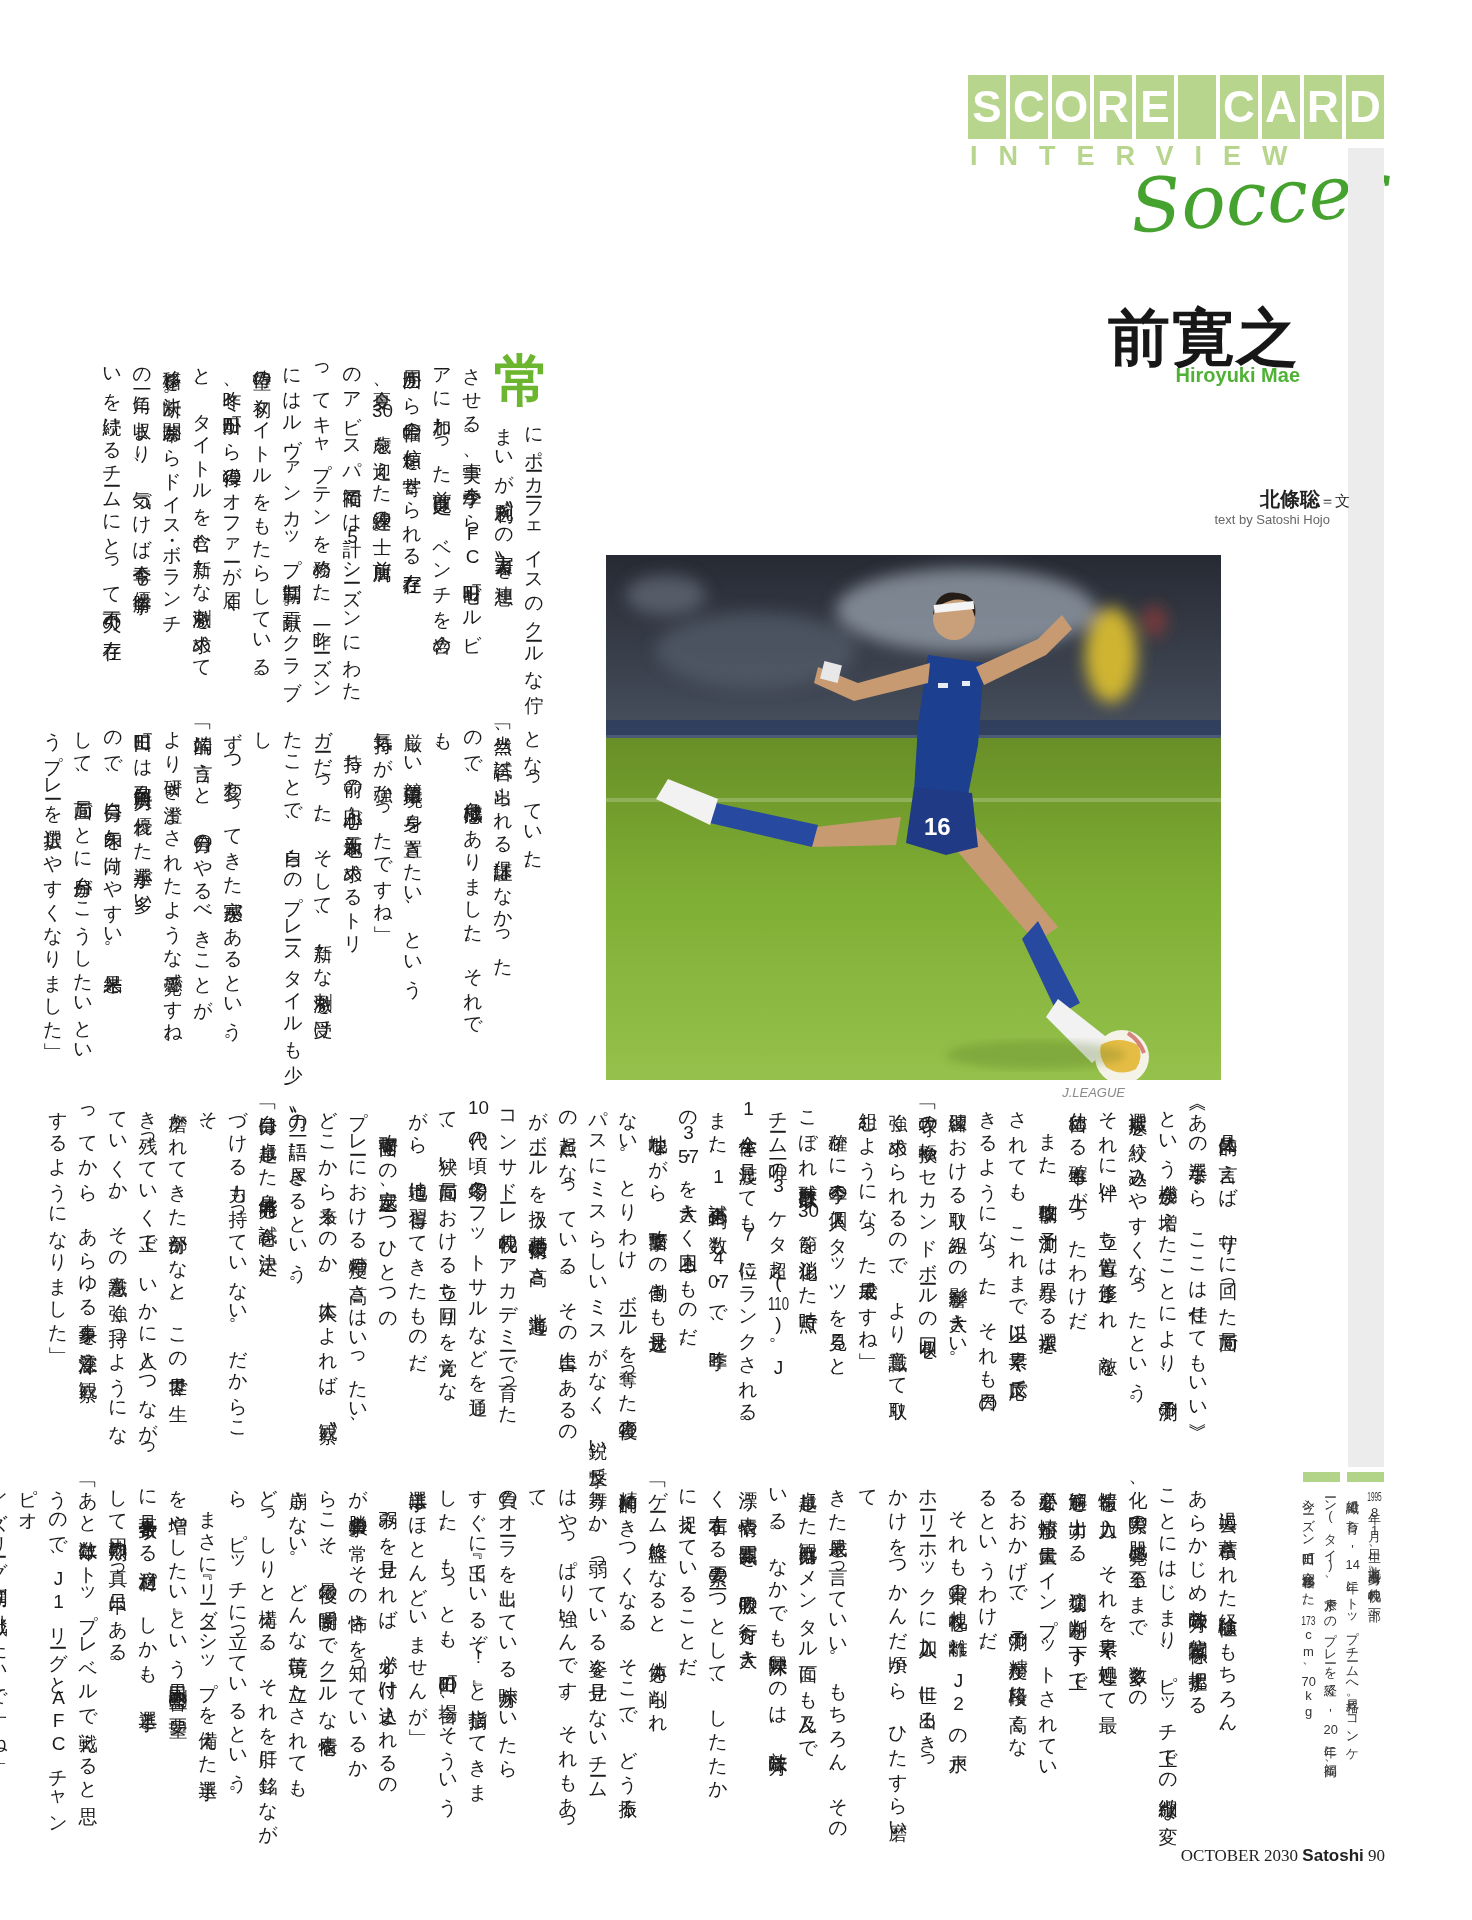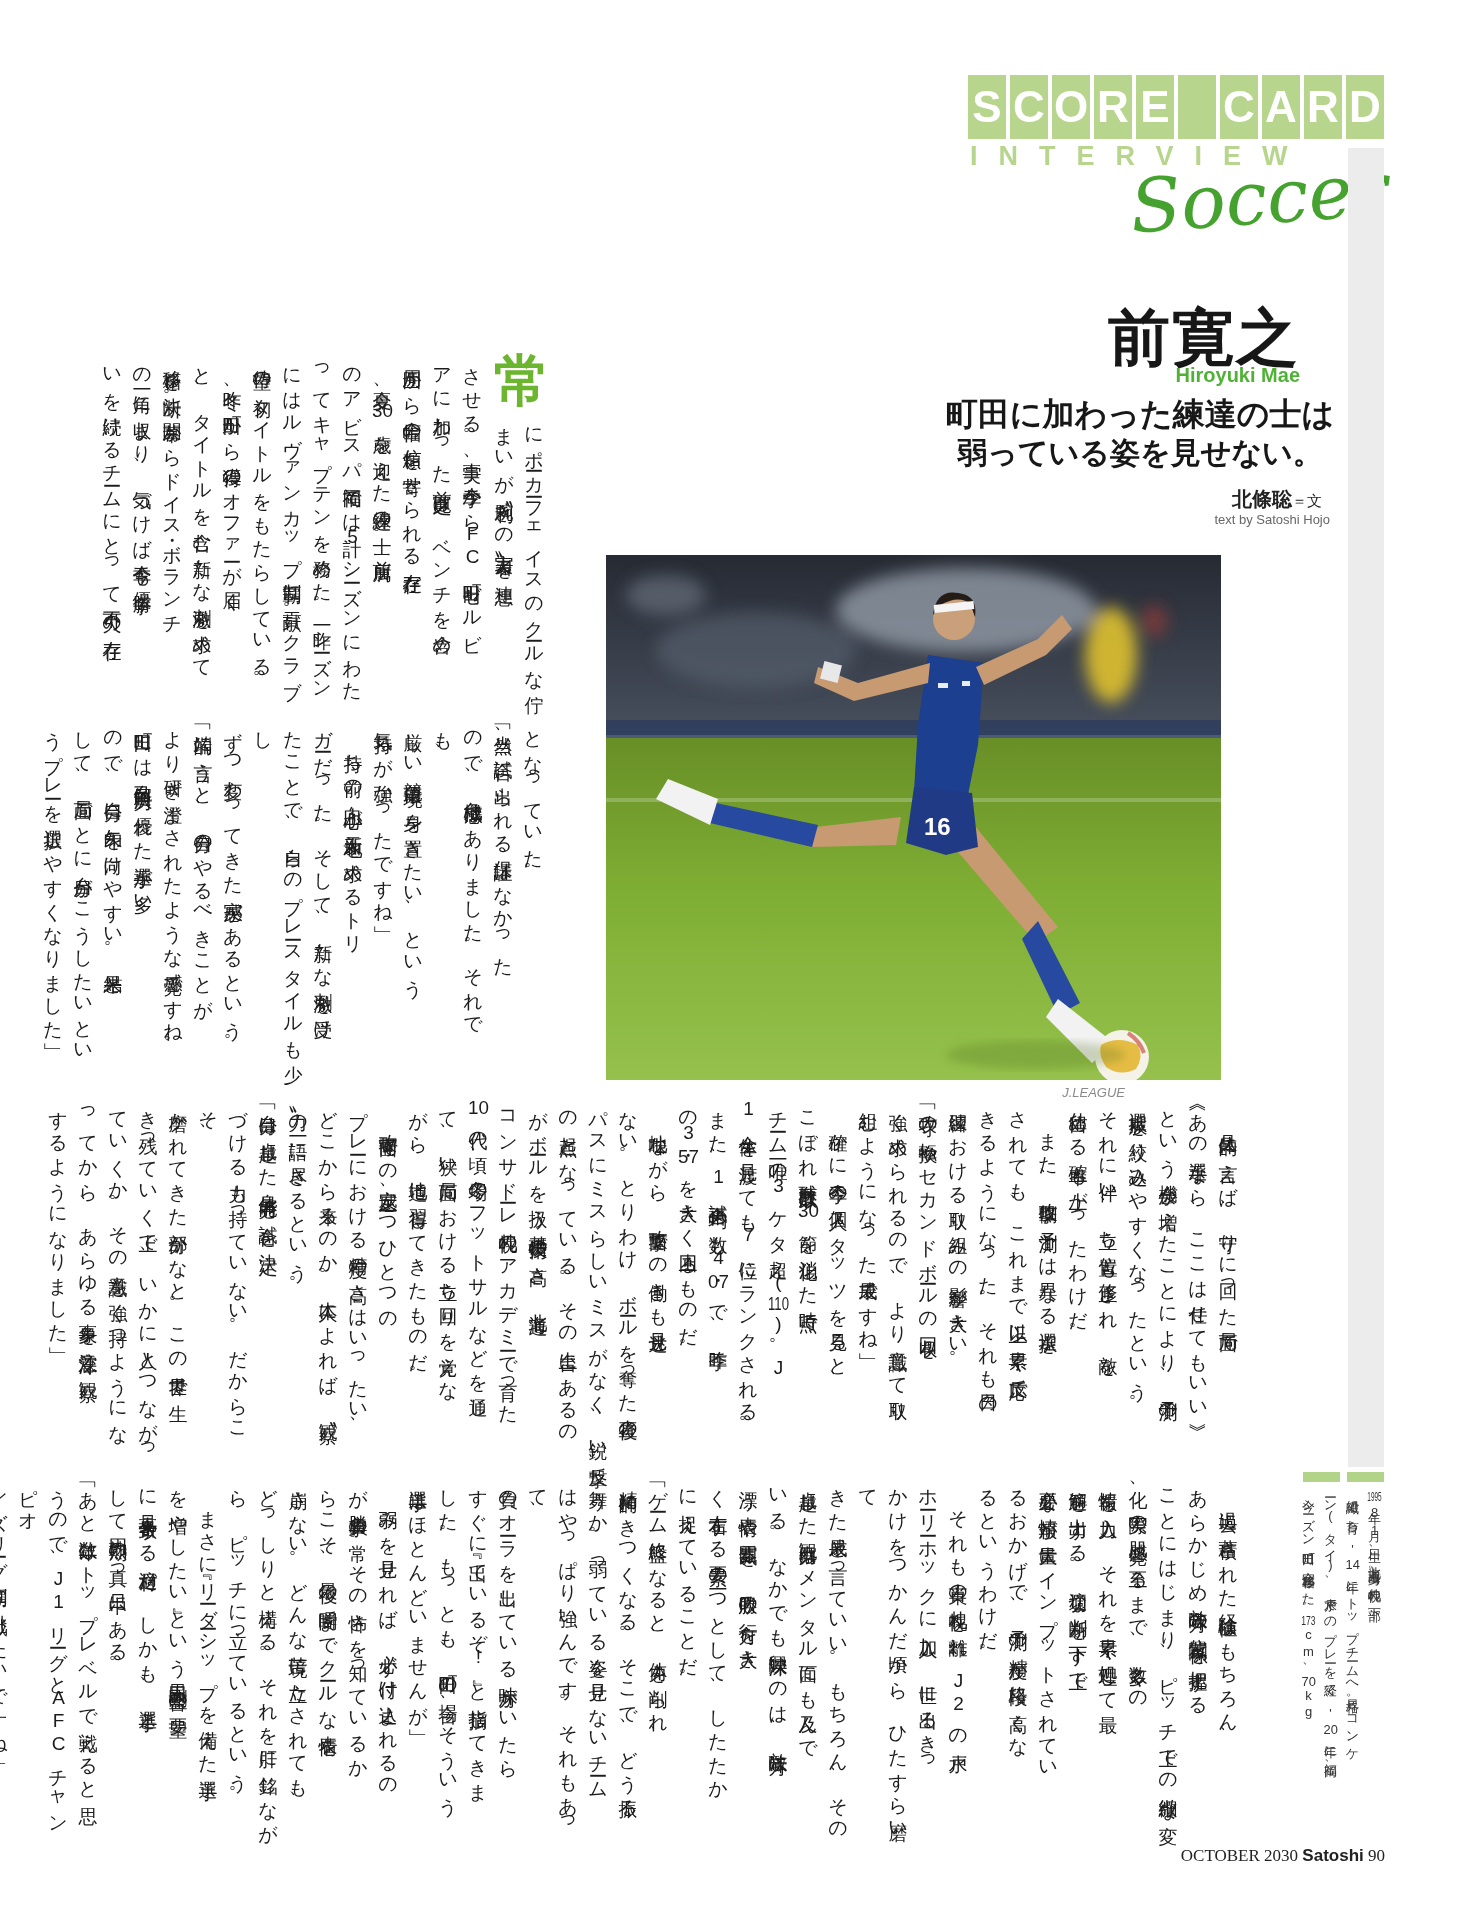--- a/index.html
+++ b/index.html
@@ -19,21 +19,21 @@
 
   
   #name-ja{position:absolute;left:948px;top:296px;width:352px;text-align:right;
            font-size:62px;font-weight:bold;color:#171717;letter-spacing:2px;}
   #name-en{position:absolute;left:948px;top:364px;width:352px;text-align:right;
            font-size:20px;font-weight:bold;color:#4fb237;}
   #subtitle{position:absolute;left:930px;top:394px;width:420px;text-align:center;
             font-weight:bold;color:#171717;}
   #subtitle .l1{font-size:32px;line-height:40px;}
   #subtitle .l2{font-size:30px;line-height:38px;}
-  #author{position:absolute;left:992px;top:486px;width:330px;text-align:right;font-size:20px;
+  #author{position:absolute;left:1020px;top:486px;width:330px;text-align:right;font-size:20px;
           font-weight:bold;color:#222;}
   #author .role{font-size:15px;font-weight:normal;}
   #author-en{position:absolute;left:1000px;top:512px;width:330px;text-align:right;
              font-size:13px;color:#666;}
 
   
   .vband{position:absolute;writing-mode:vertical-rl;text-orientation:upright;
          font-size:19px;line-height:30px;letter-spacing:2px;color:#1c1c1c;}
   .vband .vline{height:100%;}
   .tcy{text-combine-upright:all;letter-spacing:0;}
@@ -78,24 +78,20 @@
       <div class="logo-block">A</div>
       <div class="logo-block">R</div>
       <div class="logo-block">D</div>
     </div>
   <div id="logo-sub">INTERVIEW</div>
   <div id="script-word">Soccer</div>
   <div id="side-strip"></div>
 
   <div id="name-ja">前寛之</div>
   <div id="name-en">Hiroyuki Mae</div>
-  <div id="subtitle">
-    <div class="l1">町田に加わった練達の士は</div>
-    <div class="l2">弱っている姿を見せない。</div>
-  </div>
   <div id="author">
     <span>北條聡</span><span class="role">＝文</span>
   </div>
   <div id="author-en">text by Satoshi Hojo</div>
 
   <div id="drop-cap">常</div>
   <div id="intro-first" class="vband">
       <div class="vline">にポーカーフェイスのクールな佇</div>
       <div class="vline">まいが〝腕利きの実力者〟を連想</div>
     </div>

